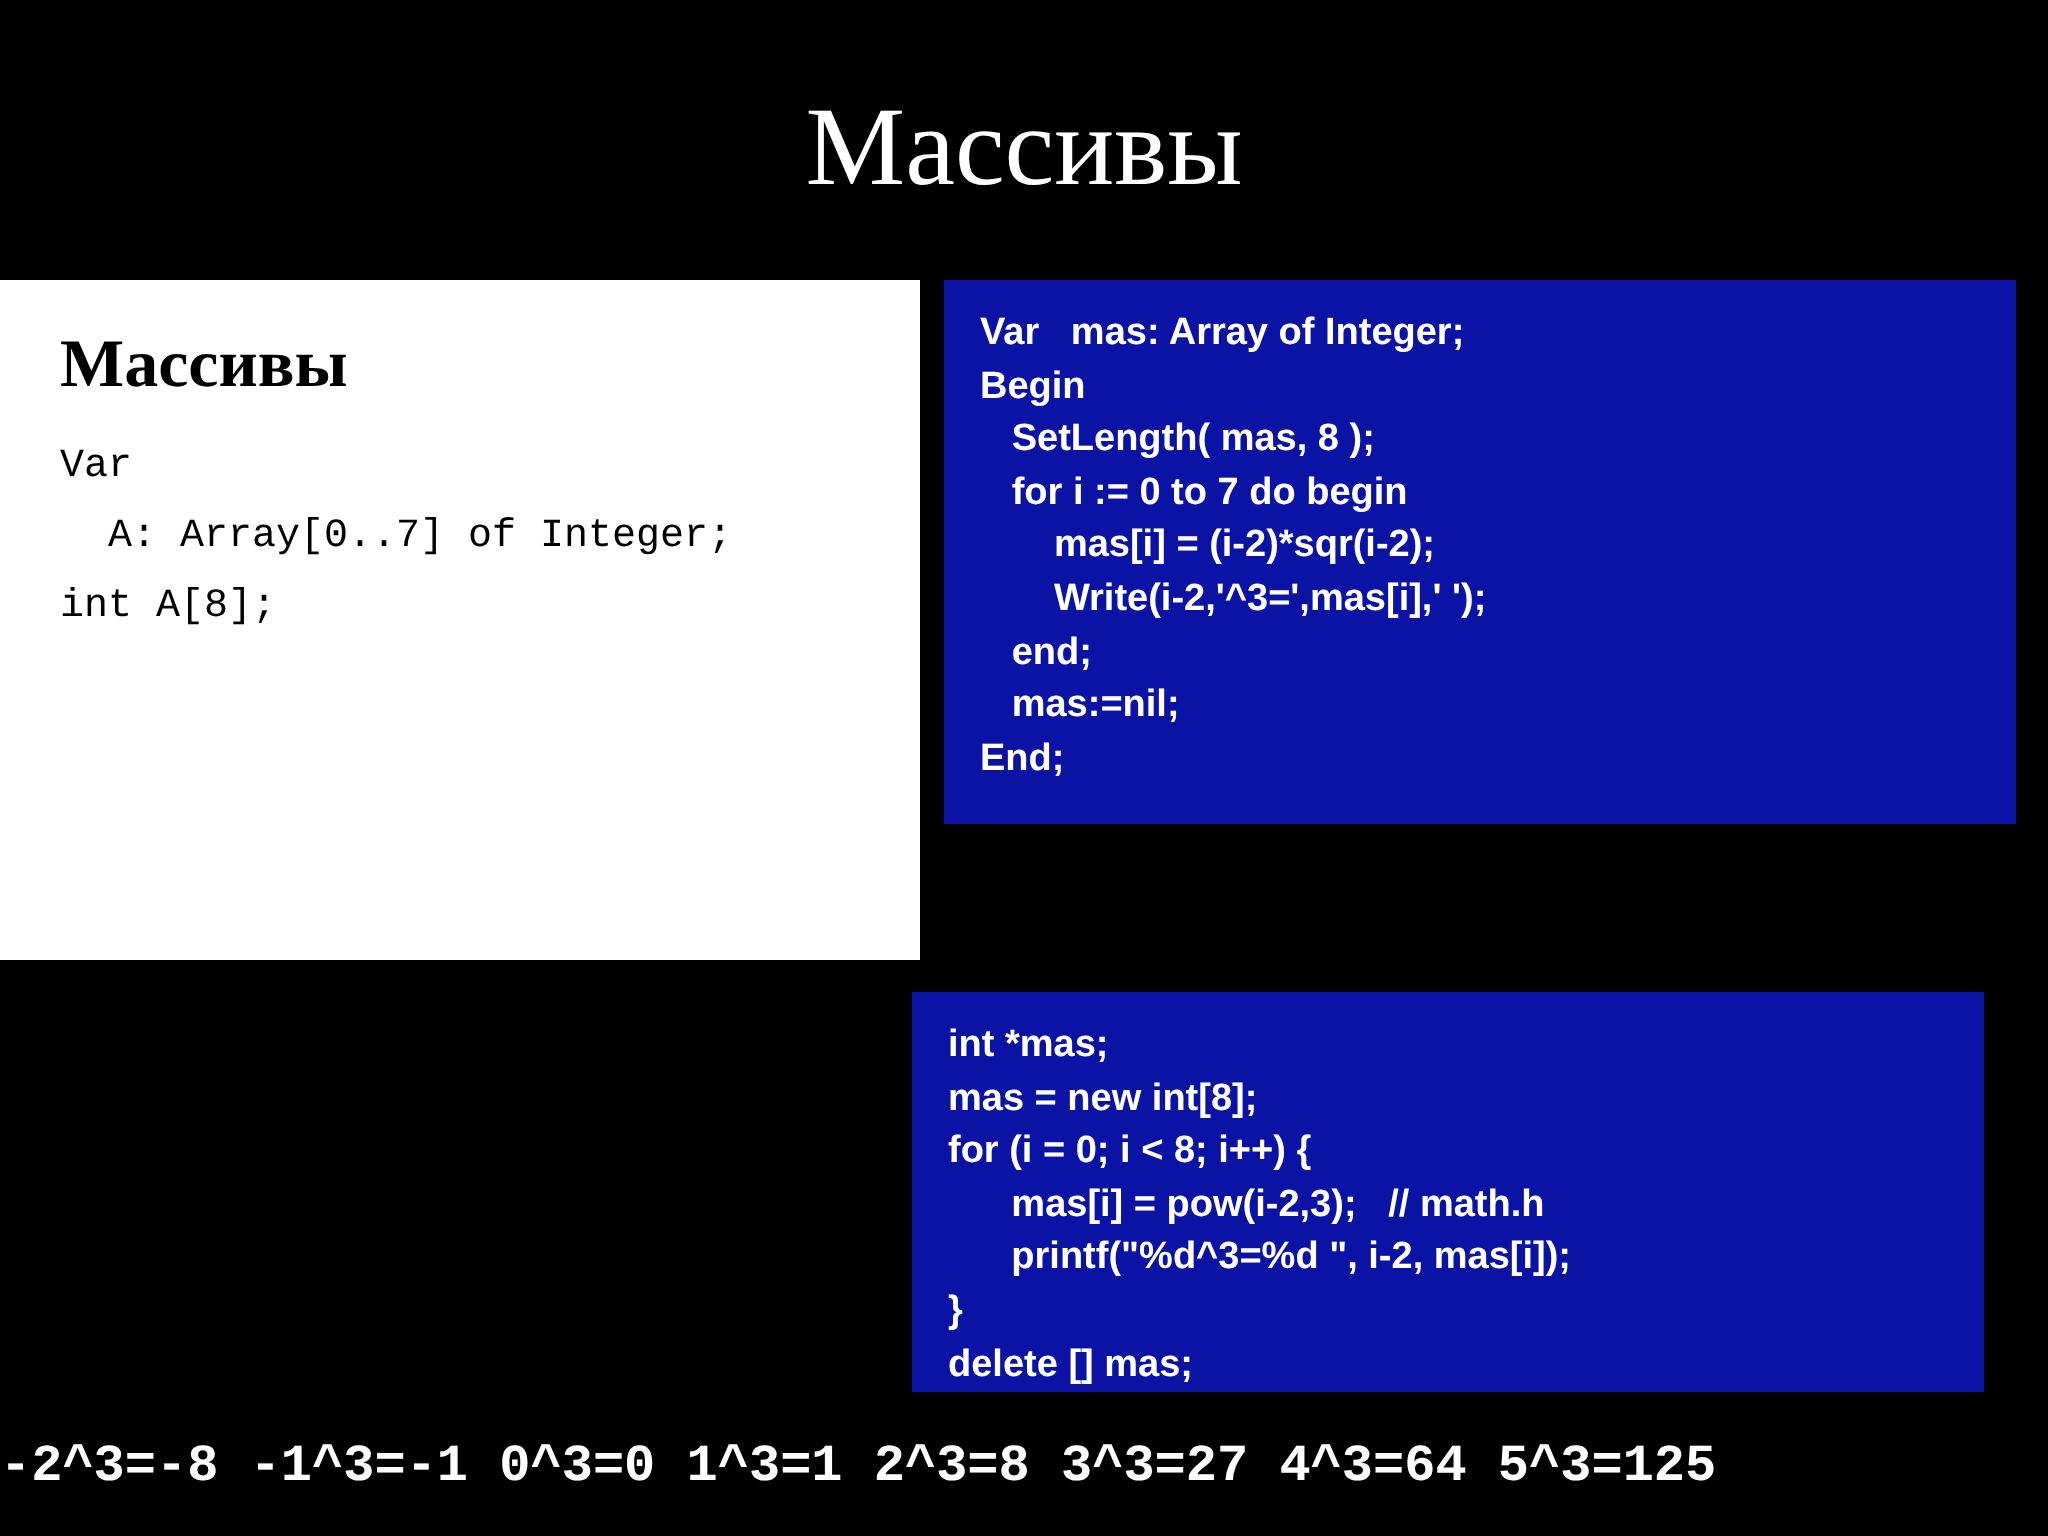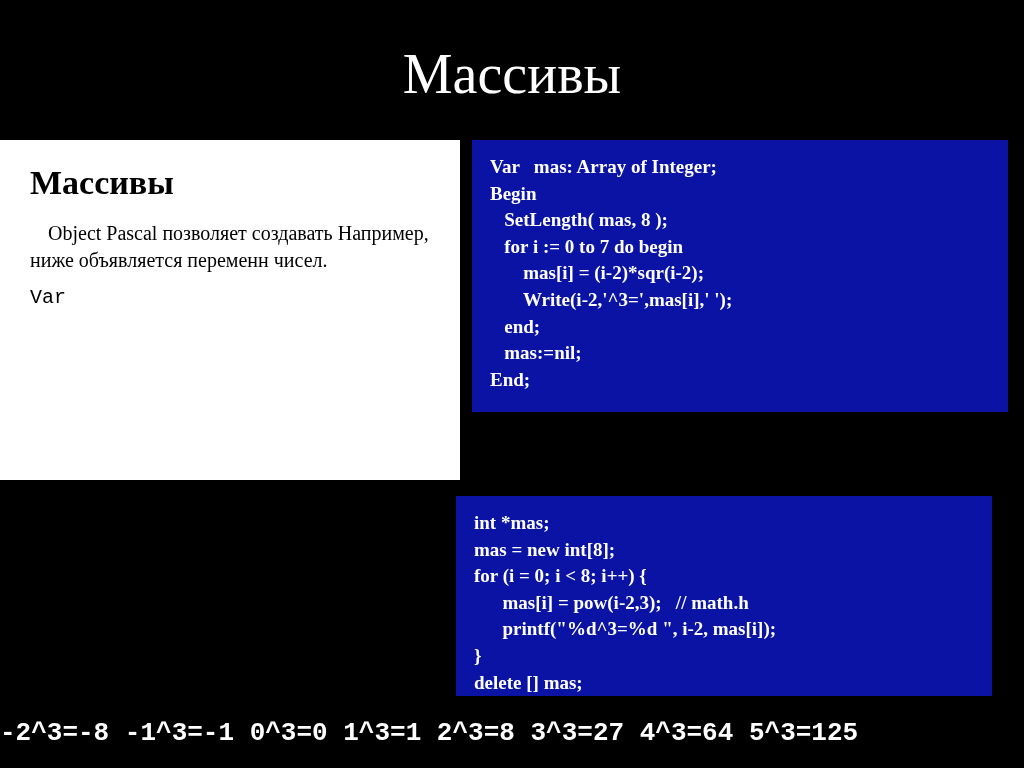--- a/index.html
+++ b/index.html
@@ -50,21 +50,21 @@
   .doc-snippet .codevar {
     font-family: Liberation Mono, monospace;
     font-size: 20px;
     margin: 8px 0;
     white-space: pre;
   }
   .code-box {
     position: absolute;
     background: #0a13a3;
     color: #fff;
-    font-family: Liberation Serif, serif;
+    font-family: Liberation Sans, sans-serif;
     font-size: 19px;
     line-height: 1.4;
     padding: 14px 18px;
     white-space: pre;
     font-weight: bold;
   }
   .code-box.pascal {
     left: 472px;
     top: 140px;
     width: 536px;
@@ -90,22 +90,23 @@
 </style>
 </head>
 <body>
 
 <div class="slide">
 
   <div class="slide-title">Массивы</div>
 
   <div class="doc-snippet">
     <h2>Массивы</h2>
-    <p style="text-indent:18px;">Object Pascal позволяет создавать Например, ниже объявляется переменн чисел.</p>
     <div class="codevar">Var</div>
+    <div class="codevar">  A: Array[0..7] of Integer;</div>
+    <div class="codevar" style="margin-top:8px;">int A[8];</div>
   </div>
 
   <div class="code-box pascal">Var   mas: Array of Integer;
 Begin
    SetLength( mas, 8 );
    for i := 0 to 7 do begin
        mas[i] = (i-2)*sqr(i-2);
        Write(i-2,'^3=',mas[i],' ');
    end;
    mas:=nil;

